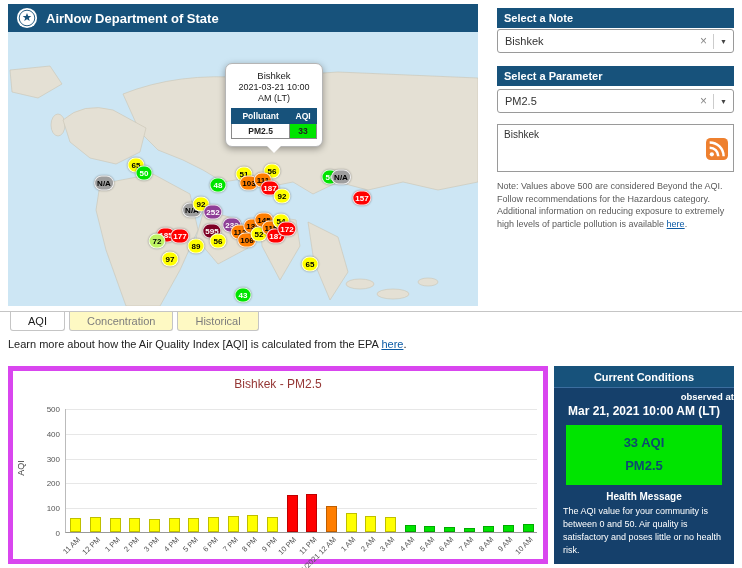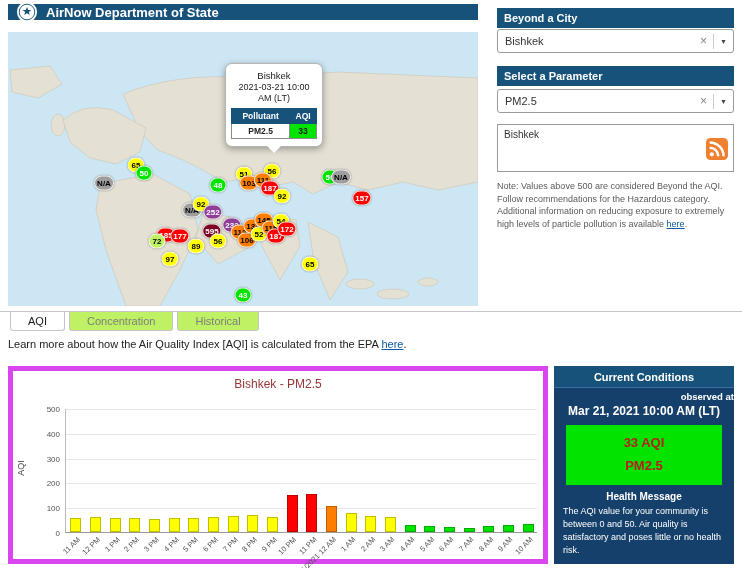--- a/index.html
+++ b/index.html
@@ -1,20 +1,20 @@
 <!DOCTYPE html>
 <html><head>
 <meta charset="utf-8">
 <style>
   *{box-sizing:border-box;margin:0;padding:0}
   html,body{width:742px;height:568px;background:#fff;font-family:"Liberation Sans",sans-serif}
   .page{position:relative;width:742px;height:568px;overflow:hidden;background:#fff}
 
   
-  .hdr{position:absolute;left:8px;top:4px;width:470px;height:16px;background:#17527b;color:#fff;
+  .hdr{position:absolute;left:8px;top:4px;width:470px;height:28px;background:#17527b;color:#fff;
        display:flex;align-items:center;gap:8px;padding:0 8px;font-weight:bold;font-size:13px}
   .seal{width:22px;height:22px;flex:0 0 auto}
 
   
   .map{position:absolute;left:8px;top:32px;width:470px;height:274px;background:#cde6f4;overflow:hidden;cursor:grab}
   .land{position:absolute;left:0;top:0}
   .marker{position:absolute;transform:translate(-50%,-50%);min-width:17px;height:15px;line-height:13px;
           border-radius:9px;font-size:8px;font-weight:bold;text-align:center;padding:0 2px;
           border:1px solid rgba(255,255,255,.85);box-shadow:0 0 2px rgba(0,0,0,.45);cursor:pointer;z-index:2}
   .popup{position:absolute;left:217px;top:31px;width:98px;background:#fff;border:1px solid #b5b5b5;border-radius:7px;
@@ -39,42 +39,42 @@
   .feed{position:absolute;left:0;top:124px;width:237px;height:48px;border:1px solid #9a9a9a;background:#fff}
   .feed .fcity{font-size:10px;color:#333;padding:4px 6px}
   .feed .rss{position:absolute;right:5px;top:13px;width:22px;height:22px;cursor:pointer}
   .note{position:absolute;left:0;top:180px;width:237px;font-size:9px;color:#5a5a5a;line-height:1.4}
   a.lnk{color:#0b5aa5;text-decoration:underline;cursor:pointer}
 
   
   .tabstrip{position:absolute;left:0;top:311px;width:742px;border-top:1px solid #c5c5c5;background:#fff}
   .tabs{display:flex;gap:4px;padding-left:10px}
   .tab{border:1px solid #c5c5c5;border-top:none;border-radius:0 0 3px 3px;padding:3px 17px;font-size:11px;
-       background:#bef264;color:#7d7d7d;cursor:pointer}
+       background:#fef9c3;color:#7d7d7d;cursor:pointer}
   .tab.active{background:#fff;color:#1a1a1a}
   .learn{position:absolute;left:8px;top:338px;font-size:11px;color:#222}
 
   
   .chart{position:absolute;left:8px;top:366px;width:540px;height:198px;background:#fff;border:5px solid #d946ef}
   .ctitle{position:absolute;left:0;top:6px;width:100%;text-align:center;font-size:12px;color:#953735}
   .ylab{position:absolute;left:-12px;top:92px;transform:rotate(-90deg);font-size:9px;color:#444;width:40px;text-align:center}
   .plot{position:absolute;left:52px;top:38px;width:472px;height:124px;border-left:1px solid #bbb;border-bottom:1px solid #999}
   .grid{position:absolute;left:0;right:0;height:0;border-top:1px solid #e7e7e7}
   .ytick{position:absolute;left:-6px;transform:translate(-100%,-50%);font-size:8px;color:#555}
   .bar{position:absolute;bottom:0;width:11px;border:1px solid rgba(0,0,0,.25);z-index:2;cursor:pointer}
   .xanchor{position:absolute;width:0;height:0}
   .xlabel{position:absolute;right:0;top:2px;white-space:nowrap;font-size:7.5px;color:#555;
           transform:rotate(-45deg);transform-origin:100% 0}
 
   
   .cc{position:absolute;left:554px;top:366px;width:180px;height:198px;background:#15406b;color:#fff}
   .cc-title{font-size:11px;font-weight:bold;text-align:center;padding:5px 0 4px;background:#17527b;border-bottom:1px solid #3c6e9f}
   .cc-obs{font-size:9.5px;font-weight:bold;text-align:right;margin-top:3px}
   .cc-time{font-size:12px;font-weight:bold;text-align:center;margin-top:2px}
-  .aqibox{margin:7px 12px 6px;padding:7px 4px;text-align:center;font-weight:bold;font-size:13px;line-height:1.75;color:#b91c1c}
+  .aqibox{margin:7px 12px 6px;padding:7px 4px;text-align:center;font-weight:bold;font-size:13px;line-height:1.75;color:#0c4a6e}
   .cc-ht{font-size:10px;font-weight:bold;text-align:center}
   .cc-hx{font-size:9px;padding:3px 9px 0;line-height:1.45}
 </style>
 </head>
 <body>
 
 <div class="page">
 
   <div class="hdr">
     <svg class="seal" viewBox="0 0 24 24">
@@ -149,21 +149,21 @@
       <div class="marker" style="left: 322px; top: 145px; background: rgb(0, 228, 0); color: rgb(255, 255, 255);">50</div>
       <div class="marker" style="left: 333px; top: 145px; background: rgb(158, 158, 158); color: rgb(0, 0, 0);">N/A</div>
       <div class="marker" style="left: 354px; top: 166px; background: rgb(255, 0, 0); color: rgb(255, 255, 255);">157</div>
       <div class="marker" style="left: 302px; top: 232px; background: rgb(255, 255, 0); color: rgb(0, 0, 0);">65</div>
       <div class="marker" style="left: 235px; top: 263px; background: rgb(0, 228, 0); color: rgb(255, 255, 255);">43</div>
       <div class="marker" style="left: 162px; top: 227px; background: rgb(255, 255, 0); color: rgb(0, 0, 0);">97</div>
       <div class="marker" style="left: 188px; top: 214px; background: rgb(255, 255, 0); color: rgb(0, 0, 0);">89</div>
     </div>
 
   <div class="sb">
-    <div class="sb-h" style="top:8px">Beyond a City</div>
+    <div class="sb-h" style="top:8px">Select a Note</div>
     <div class="select" style="top:29px">
       <span class="val">Bishkek</span>
       <span class="x">×</span>
       <span class="sep"></span>
       <span class="arr">▼</span>
     </div>
 
     <div class="sb-h" style="top:66px">Select a Parameter</div>
     <div class="select" style="top:89px">
       <span class="val">PM2.5</span>

